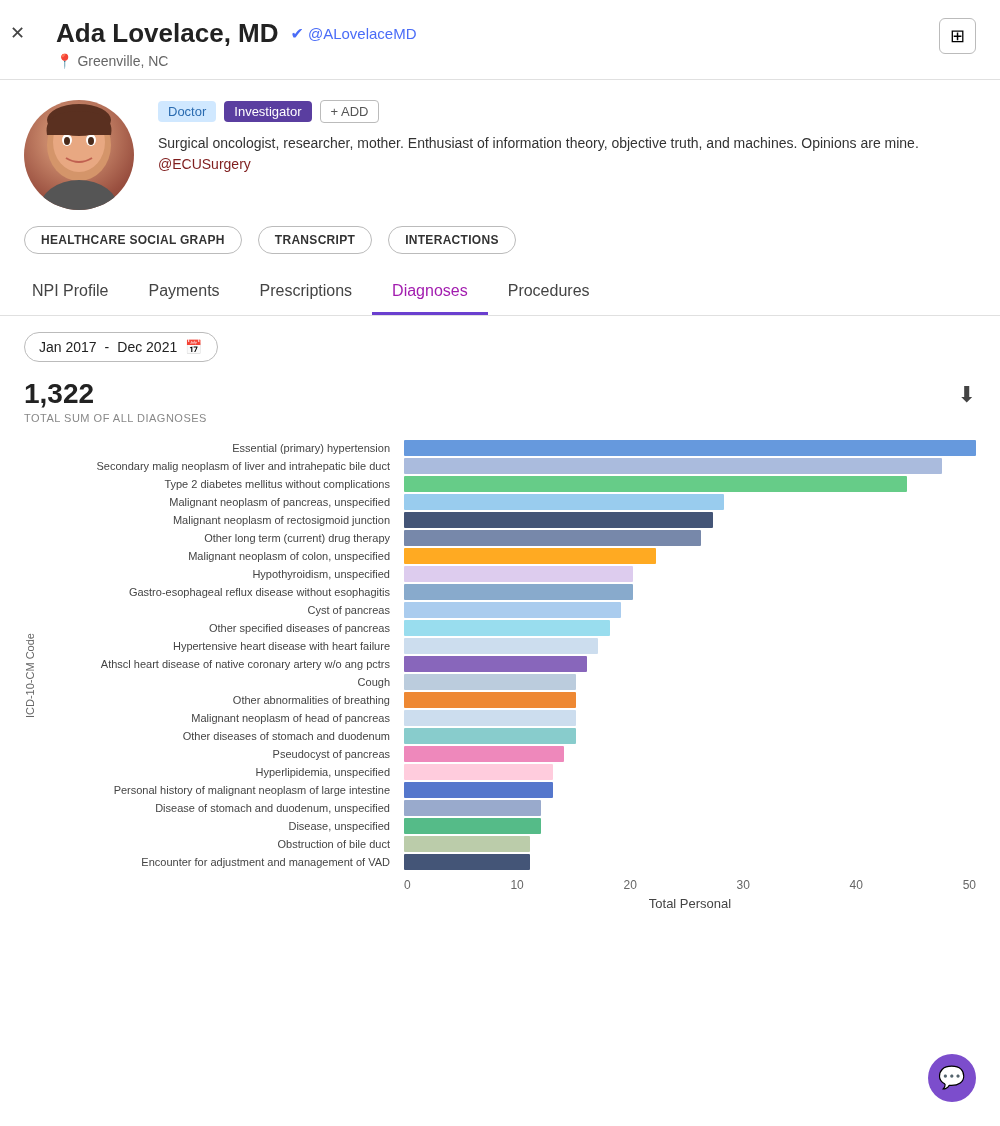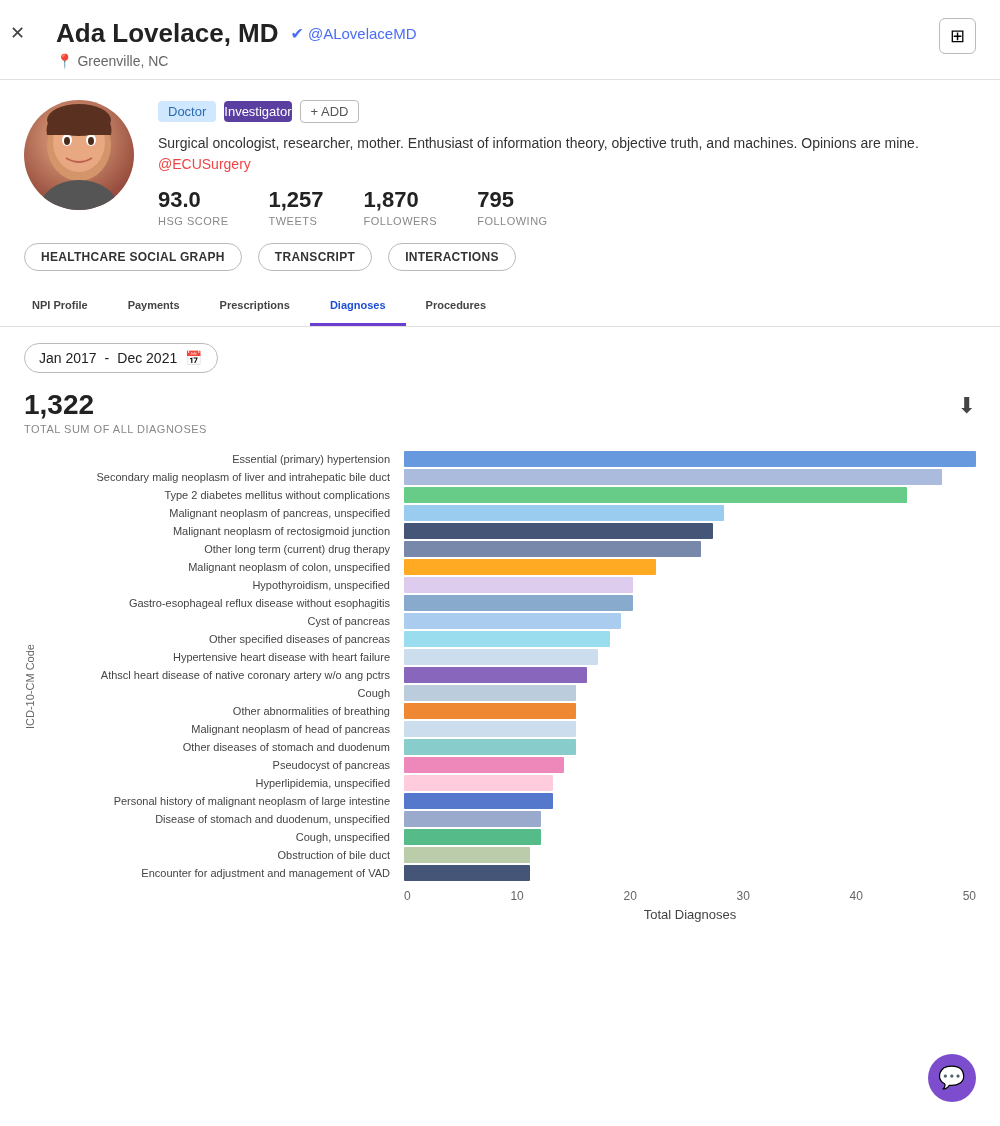--- a/index.html
+++ b/index.html
@@ -14,37 +14,37 @@
     .header-location { display: flex; align-items: center; gap: 4px; color: #666; font-size: 14px; margin-top: 4px; }
     .close-btn { position: absolute; top: 18px; left: 0; background: none; border: none; font-size: 18px; cursor: pointer; color: #444; padding: 4px 10px; }
     .grid-btn { position: absolute; top: 18px; right: 24px; background: none; border: 1.5px solid #bbb; border-radius: 6px; cursor: pointer; padding: 6px 10px; font-size: 18px; }
 
     
     .profile-section { display: flex; gap: 24px; padding: 20px 24px 16px 24px; }
     .avatar-placeholder { width: 110px; height: 110px; border-radius: 50%; background: linear-gradient(135deg, #d4a090, #c87060, #b06050); flex-shrink: 0; }
     .profile-info { flex: 1; }
     .badges { display: flex; gap: 8px; margin-bottom: 10px; align-items: center; }
     .badge-doctor { background: #d0e8ff; color: #2a6bb0; border-radius: 4px; padding: 3px 10px; font-size: 13px; font-weight: 500; }
-    .badge-investigator { background: #5a3ea0; color: #fff; border-radius: 4px; padding: 3px 0; font-size: 13px; font-weight: 500; }
+    .badge-investigator { background: #5a3ea0; color: #fff; border-radius: 4px; padding: 3px 10px; font-size: 13px; font-weight: 500; }
     .badge-add { background: #fff; color: #555; border: 1.5px solid #bbb; border-radius: 4px; padding: 3px 10px; font-size: 13px; cursor: pointer; }
     .bio { font-size: 14px; color: #333; line-height: 1.5; margin-bottom: 12px; }
-    .bio-link { color: #ef4444; }
+    .bio-link { color: #7f1d1d; }
     .stats { display: flex; gap: 40px; margin-top: 4px; }
     .stat-item { }
     .stat-value { font-size: 22px; font-weight: 700; }
     .stat-label { font-size: 11px; color: #888; letter-spacing: 0.5px; text-transform: uppercase; margin-top: 2px; }
 
     
     .action-buttons { display: flex; gap: 16px; padding: 0 24px 16px 24px; }
     .action-btn { border: 1.5px solid #bbb; background: #fff; border-radius: 20px; padding: 6px 16px; font-size: 12px; font-weight: 600; cursor: pointer; letter-spacing: 0.3px; color: #333; }
 
     
     .tabs { display: flex; border-bottom: 1px solid #e0e0e0; padding: 0 12px; }
-    .tab { padding: 12px 20px; font-size: 11px; cursor: pointer; border-bottom: 3px solid transparent; color: #444; white-space: nowrap; font-weight: bold; }
-    .tab.active { color: #1d4ed8; border-bottom: 3px solid #6a3fcf; }
+    .tab { padding: 12px 20px; font-size: 16px; cursor: pointer; border-bottom: 3px solid transparent; color: #444; white-space: nowrap; }
+    .tab.active { color: #a21caf; border-bottom: 3px solid #6a3fcf; }
 
     
     .date-filter { display: flex; align-items: center; margin: 16px 24px; border: 1.5px solid #bbb; border-radius: 20px; padding: 6px 14px; width: fit-content; font-size: 14px; gap: 8px; cursor: pointer; }
 
     
     .summary { padding: 0 24px; display: flex; align-items: flex-start; justify-content: space-between; }
     .total-count { font-size: 28px; font-weight: 700; }
     .total-label { font-size: 11px; color: #888; letter-spacing: 0.5px; text-transform: uppercase; margin-top: 2px; }
     .download-btn { cursor: pointer; color: #444; font-size: 22px; margin-top: 4px; }
 
@@ -109,38 +109,20 @@
   <div class="profile-info">
     <div class="badges">
       <span class="badge-doctor">Doctor</span>
       <span class="badge-investigator">Investigator</span>
       <button class="badge-add">+ ADD</button>
     </div>
     <div class="bio">
       <span>Surgical oncologist, researcher, mother. Enthusiast of information theory, objective truth, and machines. Opinions are mine.</span>
       <span class="bio-link">@ECUSurgery</span>
     </div>
-    <div class="stats">
-      <div class="stat-item">
-        <div class="stat-value">93.0</div>
-        <div class="stat-label">HSG SCORE</div>
-      </div>
-      <div class="stat-item">
-        <div class="stat-value">1,257</div>
-        <div class="stat-label">TWEETS</div>
-      </div>
-      <div class="stat-item">
-        <div class="stat-value">1,870</div>
-        <div class="stat-label">FOLLOWERS</div>
-      </div>
-      <div class="stat-item">
-        <div class="stat-value">795</div>
-        <div class="stat-label">FOLLOWING</div>
-      </div>
-    </div>
   </div>
 </div>
 
 <div class="action-buttons">
   <button class="action-btn">HEALTHCARE SOCIAL GRAPH</button>
   <button class="action-btn">TRANSCRIPT</button>
   <button class="action-btn">INTERACTIONS</button>
 </div>
 
 <div class="tabs">
@@ -289,21 +271,21 @@
           <div class="bar" style="width: 26%; background-color: rgb(85, 119, 204);"></div>
         </div>
       </div>
       <div class="bar-row">
         <div class="bar-label">Disease of stomach and duodenum, unspecified</div>
         <div class="bar-track">
           <div class="bar" style="width: 24%; background-color: rgb(153, 170, 204);"></div>
         </div>
       </div>
       <div class="bar-row">
-        <div class="bar-label">Cough, unspecified</div>
+        <div class="bar-label">Disease, unspecified</div>
         <div class="bar-track">
           <div class="bar" style="width: 24%; background-color: rgb(85, 187, 136);"></div>
         </div>
       </div>
       <div class="bar-row">
         <div class="bar-label">Obstruction of bile duct</div>
         <div class="bar-track">
           <div class="bar" style="width: 22%; background-color: rgb(187, 204, 170);"></div>
         </div>
       </div>
@@ -314,19 +296,19 @@
         </div>
       </div>
       <div class="chart-x-axis">
         <span>0</span>
         <span>10</span>
         <span>20</span>
         <span>30</span>
         <span>40</span>
         <span>50</span>
       </div>
-      <div class="chart-x-label">Total Diagnoses</div>
+      <div class="chart-x-label">Total Personal</div>
     </div>
 </div>
 
 <div class="chat-bubble" style="position:fixed;bottom:24px;right:24px;">
   <span class="chat-bubble-icon">💬</span>
 </div>
 
 </body></html>

